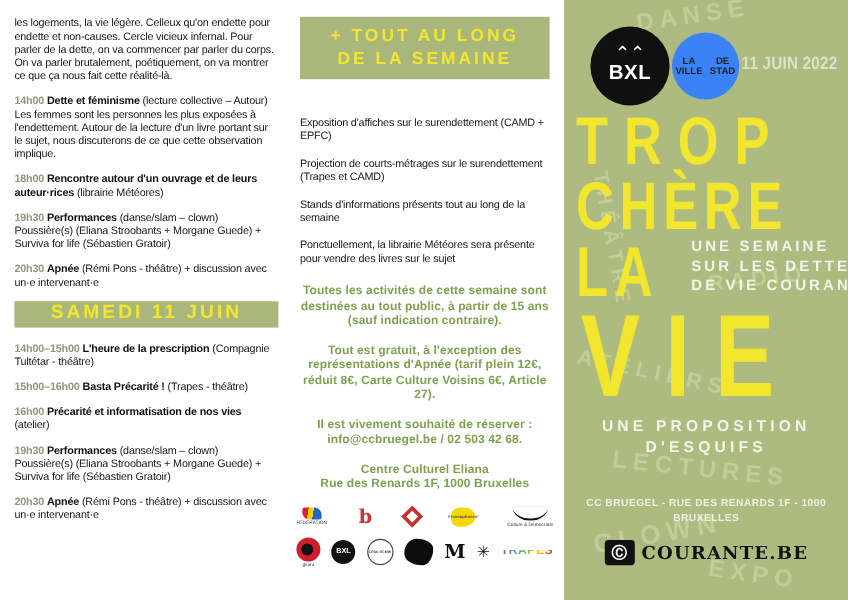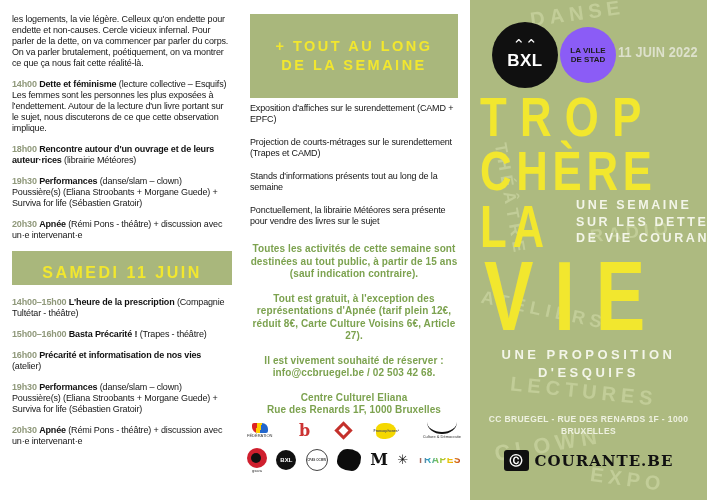--- a/index.html
+++ b/index.html
@@ -12,28 +12,28 @@
 
   
   #left{left:12px;width:220px;padding-top:14px;font-size:9px;line-height:11px;letter-spacing:-0.15px;}
   #left p{margin:0 0 10px 0;}
   .event{margin-bottom:10px;}
   .event .time{color:#8f987a;font-weight:700;}
   .event strong{font-weight:700;color:#111;}
   .desc{margin-top:0;}
   .day-banner{
     background:#a9b77c;color:#f2e72e;font-weight:700;text-align:center;
-    font-size:16px;letter-spacing:2.5px;padding:16px 0 7px;margin:2px 0 12px 0;
+    font-size:16px;letter-spacing:2.5px;padding:4px 0 7px;margin:2px 0 12px 0;
   }
 
   
   #middle{left:250px;width:208px;padding-top:14px;font-size:9px;line-height:11px;letter-spacing:-0.15px;}
   .week-banner{
     background:#a9b77c;color:#f2e72e;font-weight:700;text-align:center;
-    font-size:14.5px;line-height:19px;letter-spacing:2.5px;padding:23px 0;margin-bottom:5px;
+    font-size:14.5px;line-height:19px;letter-spacing:2.5px;padding:7px 0;margin-bottom:31px;
   }
   .mitem{margin:0 0 12px 0;}
   .mitem strong{font-weight:400;}
   .notes{margin-top:16px;color:#7ca24f;font-weight:700;text-align:center;
     font-size:10px;line-height:12.5px;letter-spacing:0.1px;}
   .notes p{margin:12px 0 10px 0;}
   .venue{margin-top:2px;}
 
   
   .logos{position:absolute;left:247px;top:422px;width:214px;}
@@ -71,22 +71,22 @@
   .s2{top:-2px;left:108px;transform:rotate(6deg);top:380px;left:40px;}
   .s3{top:432px;left:24px;transform:rotate(-10deg);font-size:22px;}
   .s4{top:468px;left:120px;transform:rotate(8deg);}
   .s5{top:222px;left:120px;transform:rotate(-6deg);font-size:18px;}
   .s6{top:300px;left:10px;transform:rotate(12deg);font-size:18px;}
   .brand-row{position:absolute;top:22px;left:22px;display:flex;align-items:center;}
   .bxl-circle{width:66px;height:66px;border-radius:50%;background:#101010;color:#fff;
     display:flex;flex-direction:column;align-items:center;justify-content:center;z-index:2;}
   .bxl-circle .iris{line-height:10px;font-size:15px;margin-bottom:1px;}
   .bxl-circle .bxl-txt{font-weight:700;font-size:17px;letter-spacing:0.5px;}
-  .city-circle{width:56px;height:56px;border-radius:50%;background:#8b5cf6;color:#1d1d1d;
-    display:flex;flex-direction:column;align-items:center;justify-content:center;
+  .city-circle{width:56px;height:56px;border-radius:50%;background:#3b82f6;color:#1d1d1d;
+    display:flex;flex-direction:row;align-items:center;justify-content:center;
     font-size:8px;font-weight:700;line-height:9.5px;margin-left:2px;z-index:1;text-align:center;}
   .date{position:absolute;top:44px;right:9px;color:#dde1cb;font-weight:700;
     font-size:13.5px;letter-spacing:0.2px;transform:scale(0.94,1.1);transform-origin:right top;}
   .yellow{color:#f2e72e;font-weight:700;position:absolute;left:10px;transform-origin:left top;white-space:nowrap;}
   .t1{top:84px;font-size:46px;letter-spacing:14px;transform:scale(0.95,1.22);}
   .t2{top:138px;font-size:46px;letter-spacing:5px;transform:scale(0.95,1.22);}
   .t3{top:192px;font-size:46px;letter-spacing:6px;transform:scale(0.95,1.28);}
   .t4{top:240px;left:14px;font-size:78px;letter-spacing:22px;transform:scale(0.95,1.25);}
   .poster-subtitle{position:absolute;top:197px;left:106px;color:#f3f5e8;font-weight:700;
     font-size:12.5px;line-height:16.5px;letter-spacing:2.6px;white-space:nowrap;}
@@ -101,21 +101,21 @@
 </style>
 </head>
 <body>
 
 <div id="left" class="panel">
   <p>les logements, la vie légère. Celleux qu'on endette pour endette et non-causes. Cercle vicieux infernal. Pour parler de la dette, on va commencer par parler du corps. On va parler brutalement, poétiquement, on va montrer ce que ça nous fait cette réalité-là.</p>
 
   <div class="event">
     <span class="time">14h00</span>
     <strong>Dette et féminisme</strong>
-    <span>(lecture collective – Esquifs)</span>
+    <span>(lecture collective – Autour)</span>
     <div class="desc">Les femmes sont les personnes les plus exposées à l'endettement. Autour de la lecture d'un livre portant sur le sujet, nous discuterons de ce que cette observation implique.</div>
   </div>
 
   <div class="event">
     <span class="time">18h00</span>
     <strong>Rencontre autour d'un ouvrage et de leurs auteur·rices</strong>
     <span>(librairie Météores)</span>
   </div>
 
   <div class="event">

